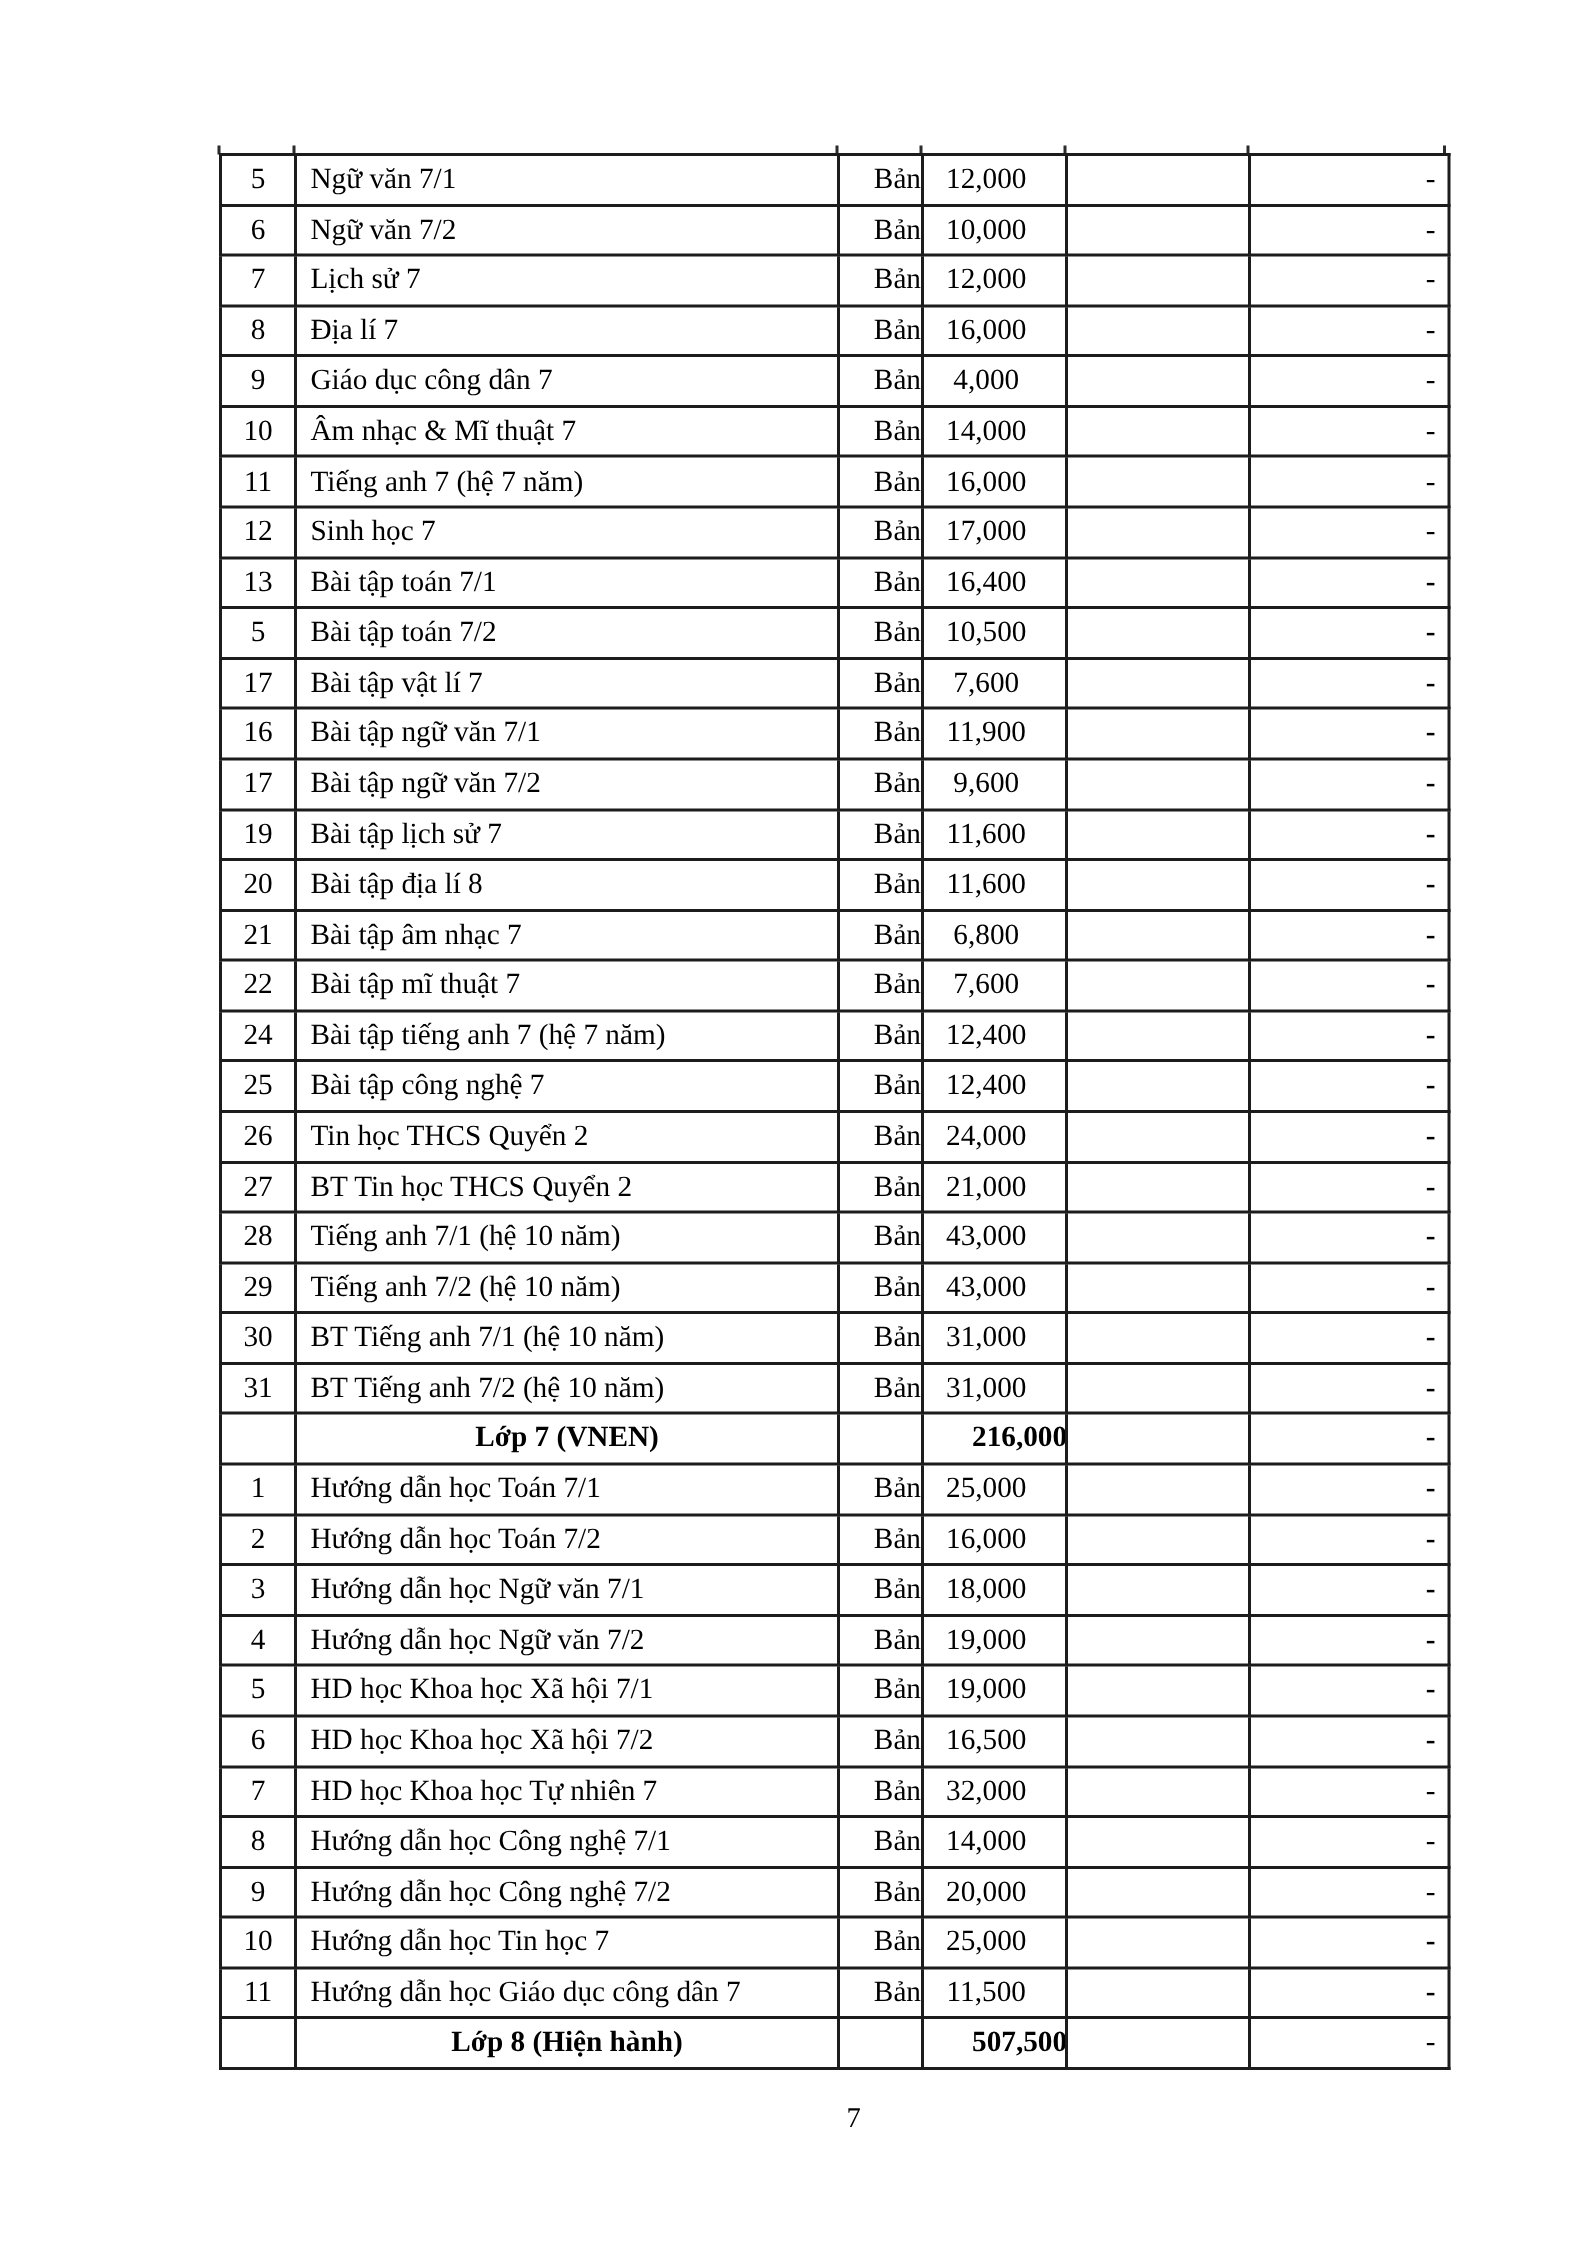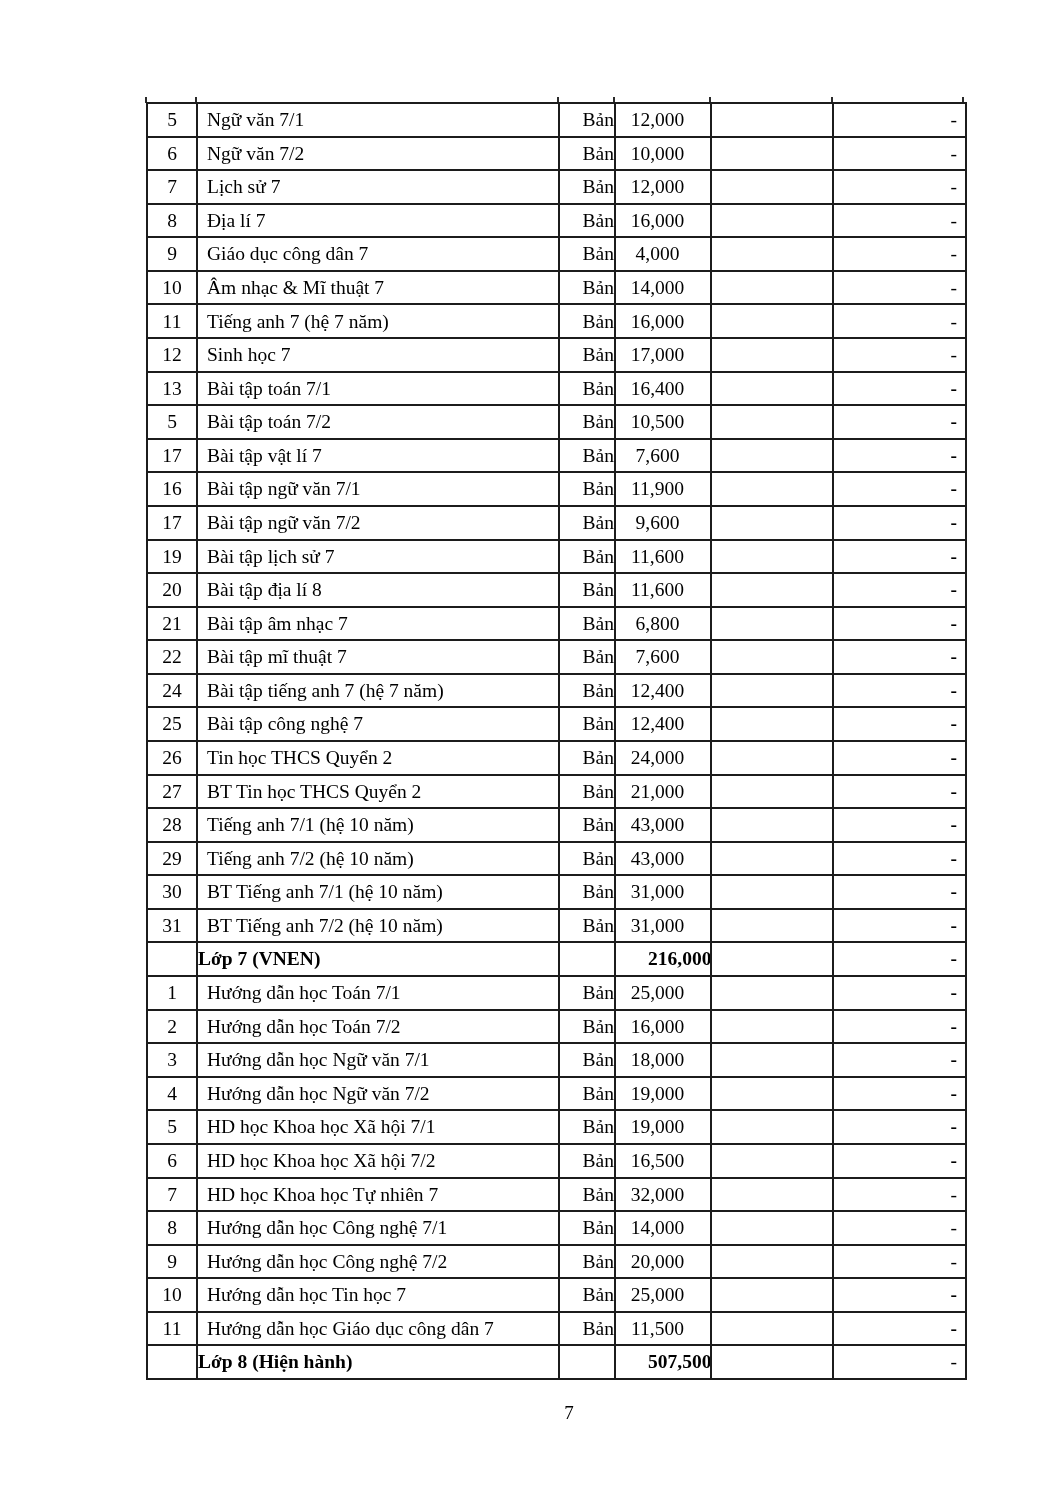--- a/index.html
+++ b/index.html
@@ -15,21 +15,21 @@
   .price-table td {
     border:2px solid #1c1c1c; padding:0; vertical-align:middle;
     white-space:nowrap; overflow:hidden; line-height:1;
   }
   td.c-no   { text-align:center; }
   td.c-name { text-align:left; padding-left:9px;margin-left:14px; }
   td.c-unit { text-align:right; }
   td.c-price{ text-align:center; padding-right:11px; }
   td.c-qty  { }
   td.c-amt  { text-align:right; padding-right:8px; }
-  tr.section-row td.c-name  { font-weight:bold; padding-left:0; }
+  tr.section-row td.c-name  { text-align:center; font-weight:bold; padding-left:0; }
   tr.section-row td.c-price { font-weight:bold;padding-left:32px; }
   tr.bold-dash td.c-amt     { font-weight:bold; }
   .stub { position:absolute; top:97px; width:2px; height:6px; background:#2b2b2b; }
   .page-number {
     position:absolute; left:146px; top:1402px; width:846px;
     text-align:center; font-size:19px;
   }
 </style>
 </head>
 <body>

